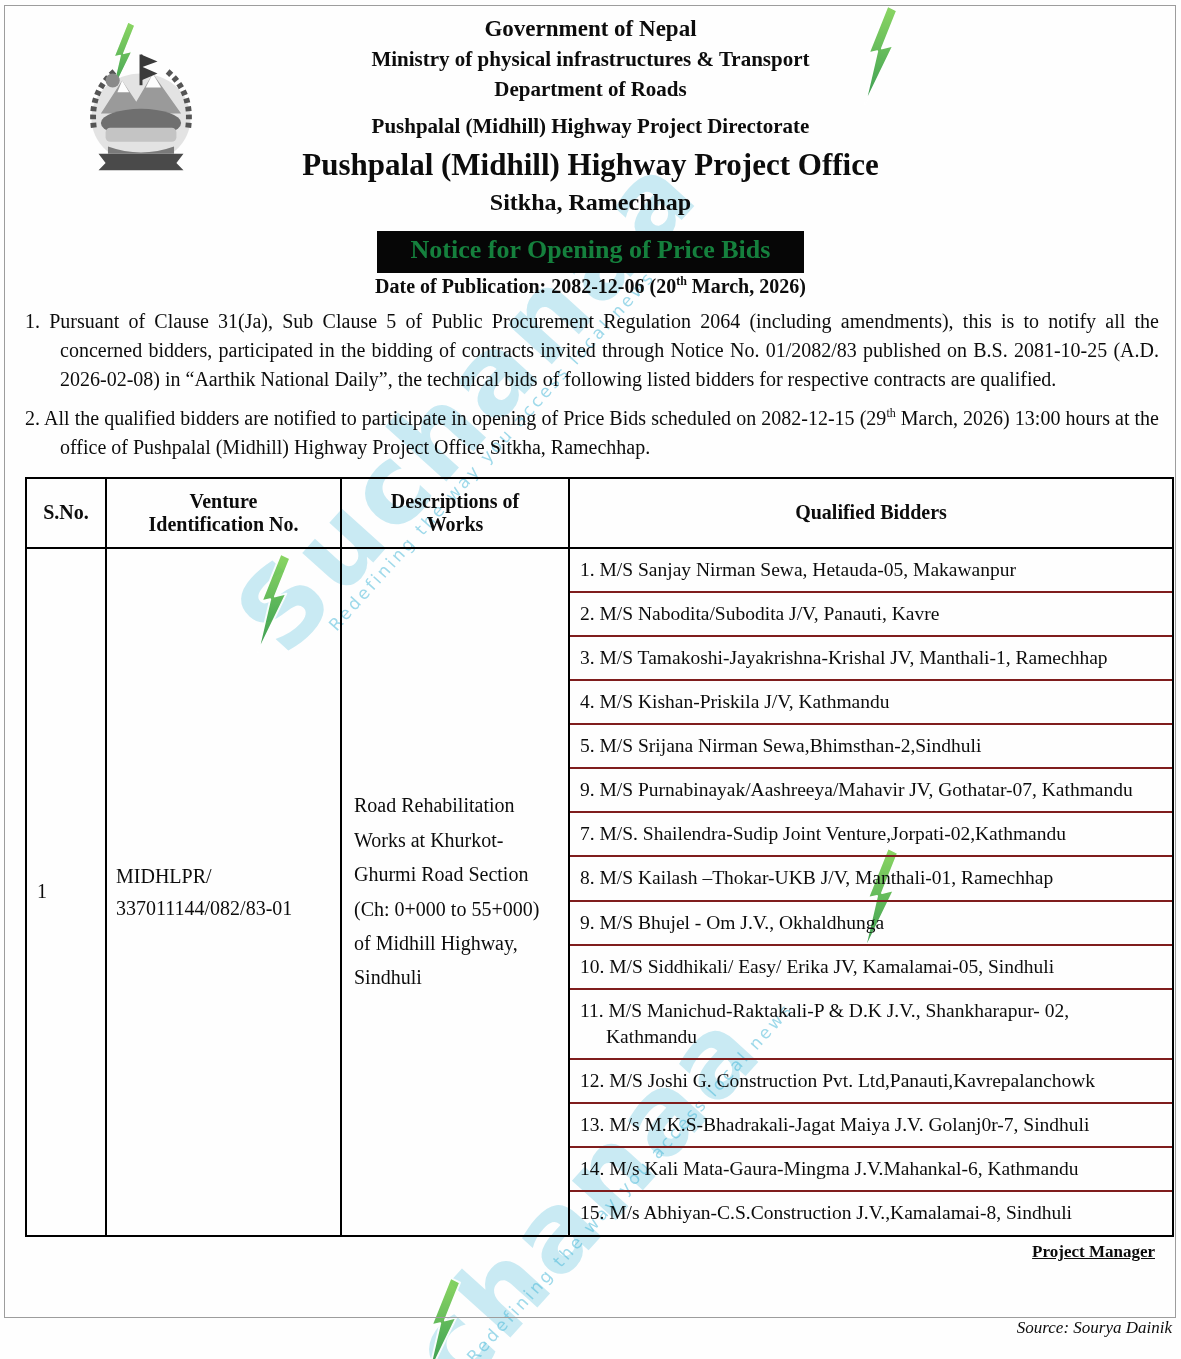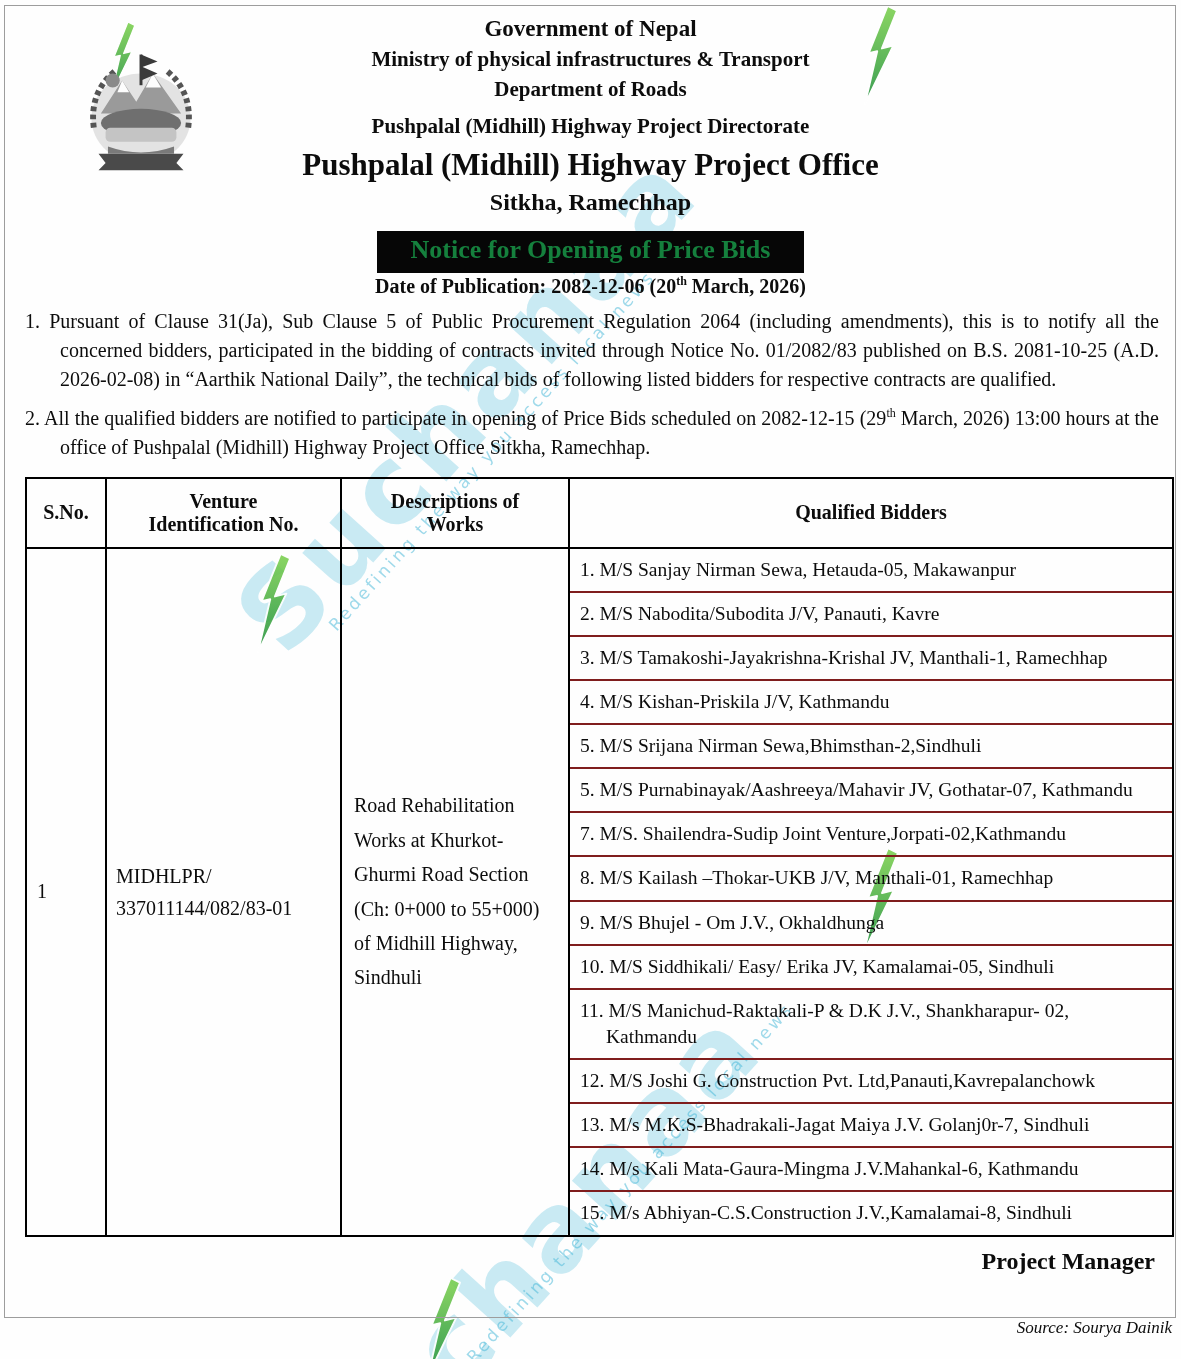--- a/index.html
+++ b/index.html
@@ -56,21 +56,21 @@
   .sno-cell { vertical-align:middle; padding-left:10px; font-size:20px; }
   .contract-cell { vertical-align:middle; padding-left:9px; font-size:20px; white-space:pre-line; line-height:1.6; }
   .works-cell { vertical-align:middle; padding:10px 10px 10px 12px; font-size:20px; line-height:1.72; }
   .bidders-cell { padding:0; vertical-align:top; }
   .bidder {
     font-size:19.5px; line-height:1.34;
     padding:8px 8px 8px 36px; text-indent:-26px;
     border-bottom:2px solid #7f1d1d;
   }
   .bidder:last-child { border-bottom:none; }
-  .pm { text-align:right; font-weight:bold; font-size:24px; margin:11px 26px 0 0; }
+  .pm { text-align:right; font-weight:bold; font-size:17px; margin:5px 26px 0 0;text-decoration:underline; }
   .source { position:absolute; right:9px; bottom:21px; font-style:italic; font-size:17px; z-index:4; }
   .hidden-defs { position:absolute; width:0; height:0; overflow:hidden; }
 </style>
 </head>
 <body>
 
 <svg class="hidden-defs" aria-hidden="true">
   <defs>
     <linearGradient id="gGrad" x1="0" y1="0" x2="0" y2="1">
       <stop offset="0" stop-color="#7cd14e"></stop>
@@ -168,21 +168,21 @@
           <td class="sno-cell">1</td>
           <td class="contract-cell">MIDHLPR/
 337011144/082/83-01</td>
           <td class="works-cell">Road Rehabilitation Works at Khurkot-Ghurmi Road Section (Ch: 0+000 to 55+000) of Midhill Highway, Sindhuli</td>
           <td class="bidders-cell">
             <div class="bidder">1. M/S  Sanjay Nirman Sewa, Hetauda-05, Makawanpur</div>
             <div class="bidder">2. M/S Nabodita/Subodita J/V, Panauti, Kavre</div>
             <div class="bidder">3. M/S Tamakoshi-Jayakrishna-Krishal JV, Manthali-1, Ramechhap</div>
             <div class="bidder">4. M/S Kishan-Priskila J/V, Kathmandu</div>
             <div class="bidder">5. M/S  Srijana Nirman Sewa,Bhimsthan-2,Sindhuli</div>
-            <div class="bidder">5. M/S Purnabinayak/Aashreeya/Mahavir JV, Gothatar-07, Kathmandu</div>
+            <div class="bidder">9. M/S Purnabinayak/Aashreeya/Mahavir JV, Gothatar-07, Kathmandu</div>
             <div class="bidder">7. M/S. Shailendra-Sudip Joint Venture,Jorpati-02,Kathmandu</div>
             <div class="bidder">8. M/S Kailash –Thokar-UKB J/V, Manthali-01, Ramechhap</div>
             <div class="bidder">9. M/S Bhujel - Om J.V., Okhaldhunga</div>
             <div class="bidder">10. M/S Siddhikali/ Easy/ Erika JV, Kamalamai-05, Sindhuli</div>
             <div class="bidder">11. M/S Manichud-Raktakali-P &amp; D.K J.V., Shankharapur- 02, Kathmandu</div>
             <div class="bidder">12. M/S Joshi G. Construction Pvt. Ltd,Panauti,Kavrepalanchowk</div>
             <div class="bidder">13. M/s M.K.S-Bhadrakali-Jagat Maiya J.V. Golanj0r-7, Sindhuli</div>
             <div class="bidder">14. M/s Kali Mata-Gaura-Mingma J.V.Mahankal-6, Kathmandu</div>
             <div class="bidder">15. M/s Abhiyan-C.S.Construction J.V.,Kamalamai-8, Sindhuli</div>
           </td>

